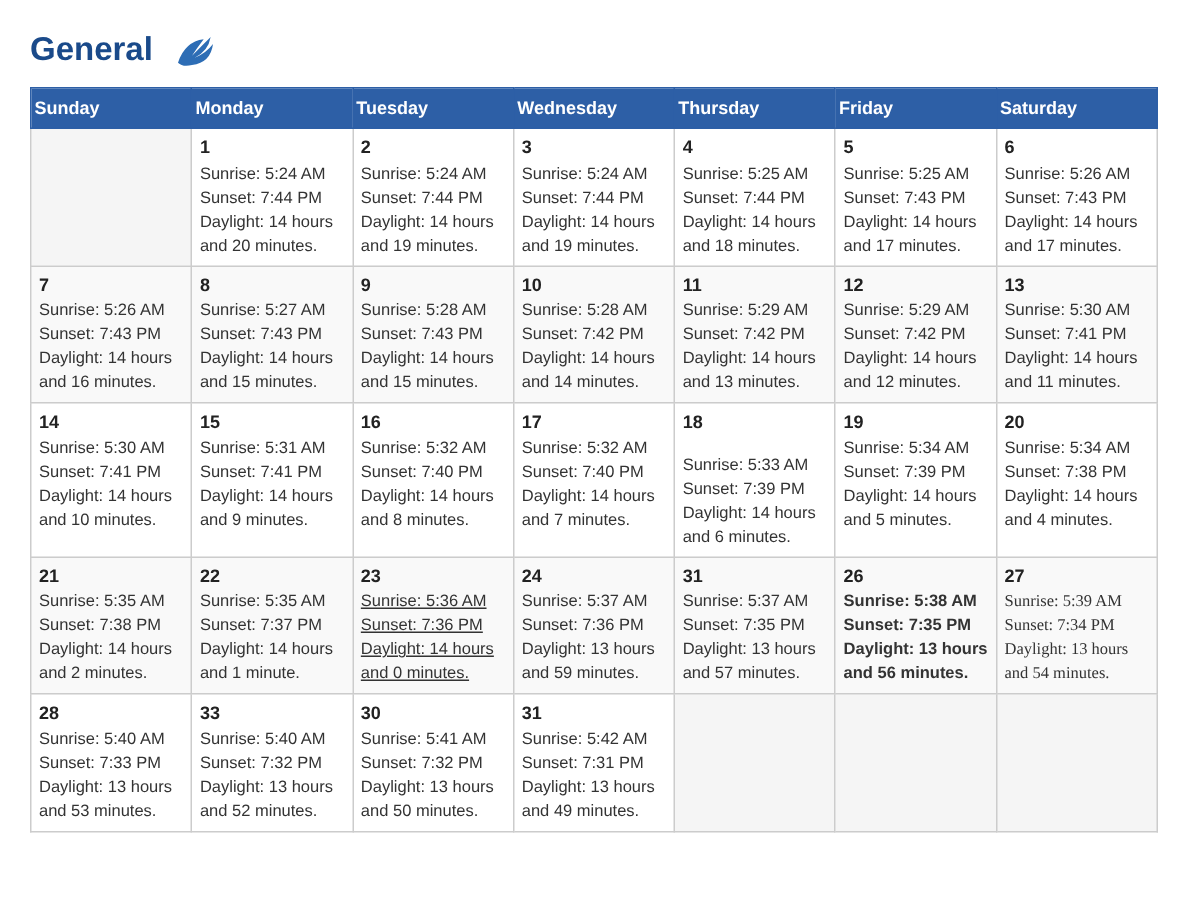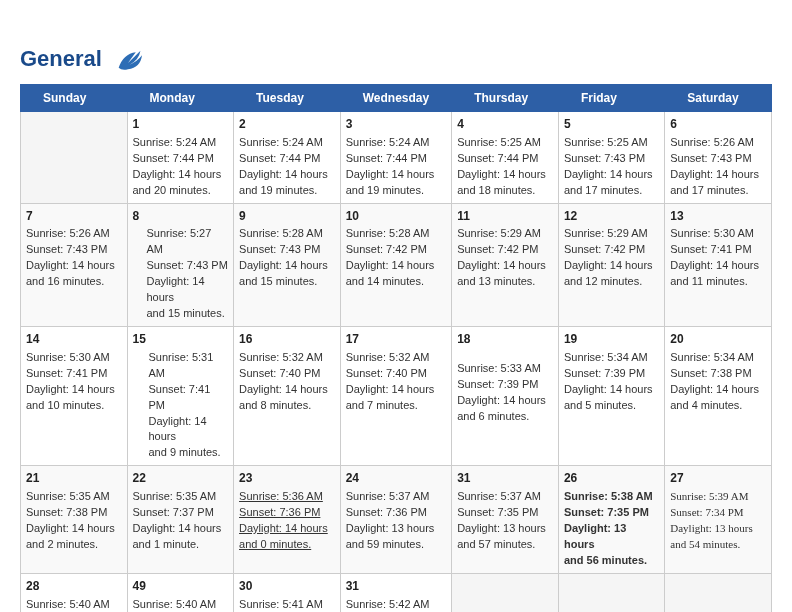--- a/index.html
+++ b/index.html
@@ -18,21 +18,20 @@
     }
     .logo {
       display: flex;
       align-items: center;
     }
     .logo-text {
       font-size: 22px;
       font-weight: bold;
       color: #1a4a8a;
       line-height: 1.1;
-      margin-top: 26px;
     }
     .logo-bird {
       width: 36px;
       height: 36px;
       margin-left: 4px;
     }
     .title-area {
       text-align: right;
     }
     .month-title {
@@ -48,21 +47,21 @@
     }
     table {
       width: 100%;
       border-collapse: collapse;
       font-size: 11px;
     }
     thead tr th {
       background-color: #2d5fa6;
       color: #fff;
       text-align: left;
-      padding: 6px 22px;
+      padding: 6px 2px;
       font-size: 12px;
       font-weight: bold;
       border: 1px solid #2d5fa6;
     }
     tbody tr td {
       border: 1px solid #ccc;
       vertical-align: top;
       padding: 4px 5px;
       width: 107px;
       min-height: 70px;
@@ -171,21 +170,21 @@
       <tr>
         <td>
           <span class="day-num">7</span>
           <div class="cell-content" style="white-space: pre-line;">Sunrise: 5:26 AM
 Sunset: 7:43 PM
 Daylight: 14 hours
 and 16 minutes.</div>
         </td>
         <td>
           <span class="day-num">8</span>
-          <div class="cell-content" style="white-space: pre-line; margin-left: 14px;">Sunrise: 5:27 AM
+          <div class="cell-content" style="white-space: pre-line;">Sunrise: 5:27 AM
 Sunset: 7:43 PM
 Daylight: 14 hours
 and 15 minutes.</div>
         </td>
         <td>
           <span class="day-num">9</span>
           <div class="cell-content" style="white-space: pre-line;">Sunrise: 5:28 AM
 Sunset: 7:43 PM
 Daylight: 14 hours
 and 15 minutes.</div>
@@ -222,21 +221,21 @@
       <tr>
         <td>
           <span class="day-num">14</span>
           <div class="cell-content" style="white-space: pre-line;">Sunrise: 5:30 AM
 Sunset: 7:41 PM
 Daylight: 14 hours
 and 10 minutes.</div>
         </td>
         <td>
           <span class="day-num">15</span>
-          <div class="cell-content" style="white-space: pre-line; margin-left: 16px;">Sunrise: 5:31 AM
+          <div class="cell-content" style="white-space: pre-line;">Sunrise: 5:31 AM
 Sunset: 7:41 PM
 Daylight: 14 hours
 and 9 minutes.</div>
         </td>
         <td>
           <span class="day-num">16</span>
           <div class="cell-content" style="white-space: pre-line;">Sunrise: 5:32 AM
 Sunset: 7:40 PM
 Daylight: 14 hours
 and 8 minutes.</div>
@@ -323,21 +322,21 @@
       </tr>
       <tr>
         <td>
           <span class="day-num">28</span>
           <div class="cell-content" style="white-space: pre-line;">Sunrise: 5:40 AM
 Sunset: 7:33 PM
 Daylight: 13 hours
 and 53 minutes.</div>
         </td>
         <td>
-          <span class="day-num">49</span>
+          <span class="day-num">33</span>
           <div class="cell-content" style="white-space: pre-line;">Sunrise: 5:40 AM
 Sunset: 7:32 PM
 Daylight: 13 hours
 and 52 minutes.</div>
         </td>
         <td>
           <span class="day-num">30</span>
           <div class="cell-content" style="white-space: pre-line;">Sunrise: 5:41 AM
 Sunset: 7:32 PM
 Daylight: 13 hours

